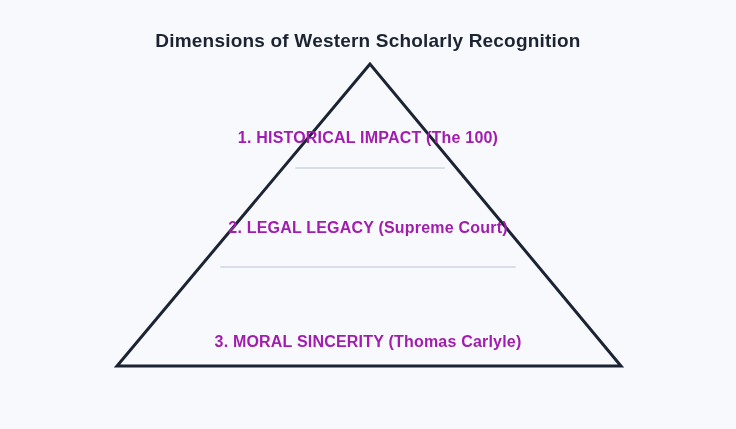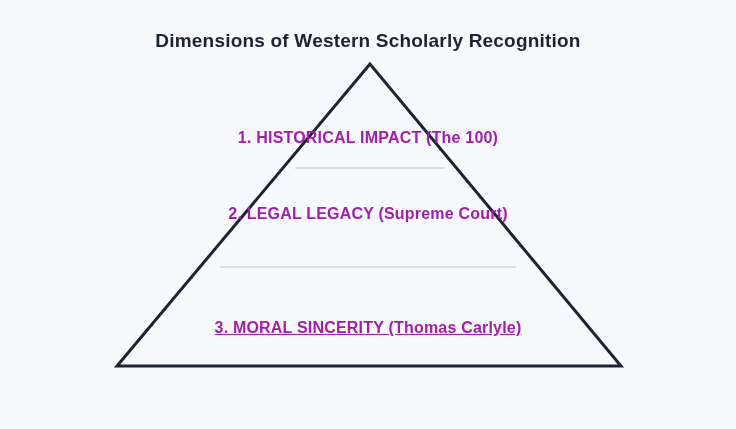--- a/index.html
+++ b/index.html
@@ -34,22 +34,22 @@
     position: absolute;
     left: 0;
     width: 736px;
     text-align: center;
     font-size: 16px;
     font-weight: bold;
     color: #a21caf;
     letter-spacing: 0.2px;
   }
   .level-1 { top: 129px; }
-  .level-2 { top: 205px; }
-  .level-3 { top: 319px; text-decoration: underline; }
+  .level-2 { top: 219px; }
+  .level-3 { top: 333px; }
   .divider {
     position: absolute;
     height: 2px;
     background: #d9dee8;
     border-radius: 1px;
   }
   .divider-1 { top: 167px; left: 295px; width: 150px; }
   .divider-2 { top: 266px; left: 220px; width: 296px; }
 </style>
 </head>

